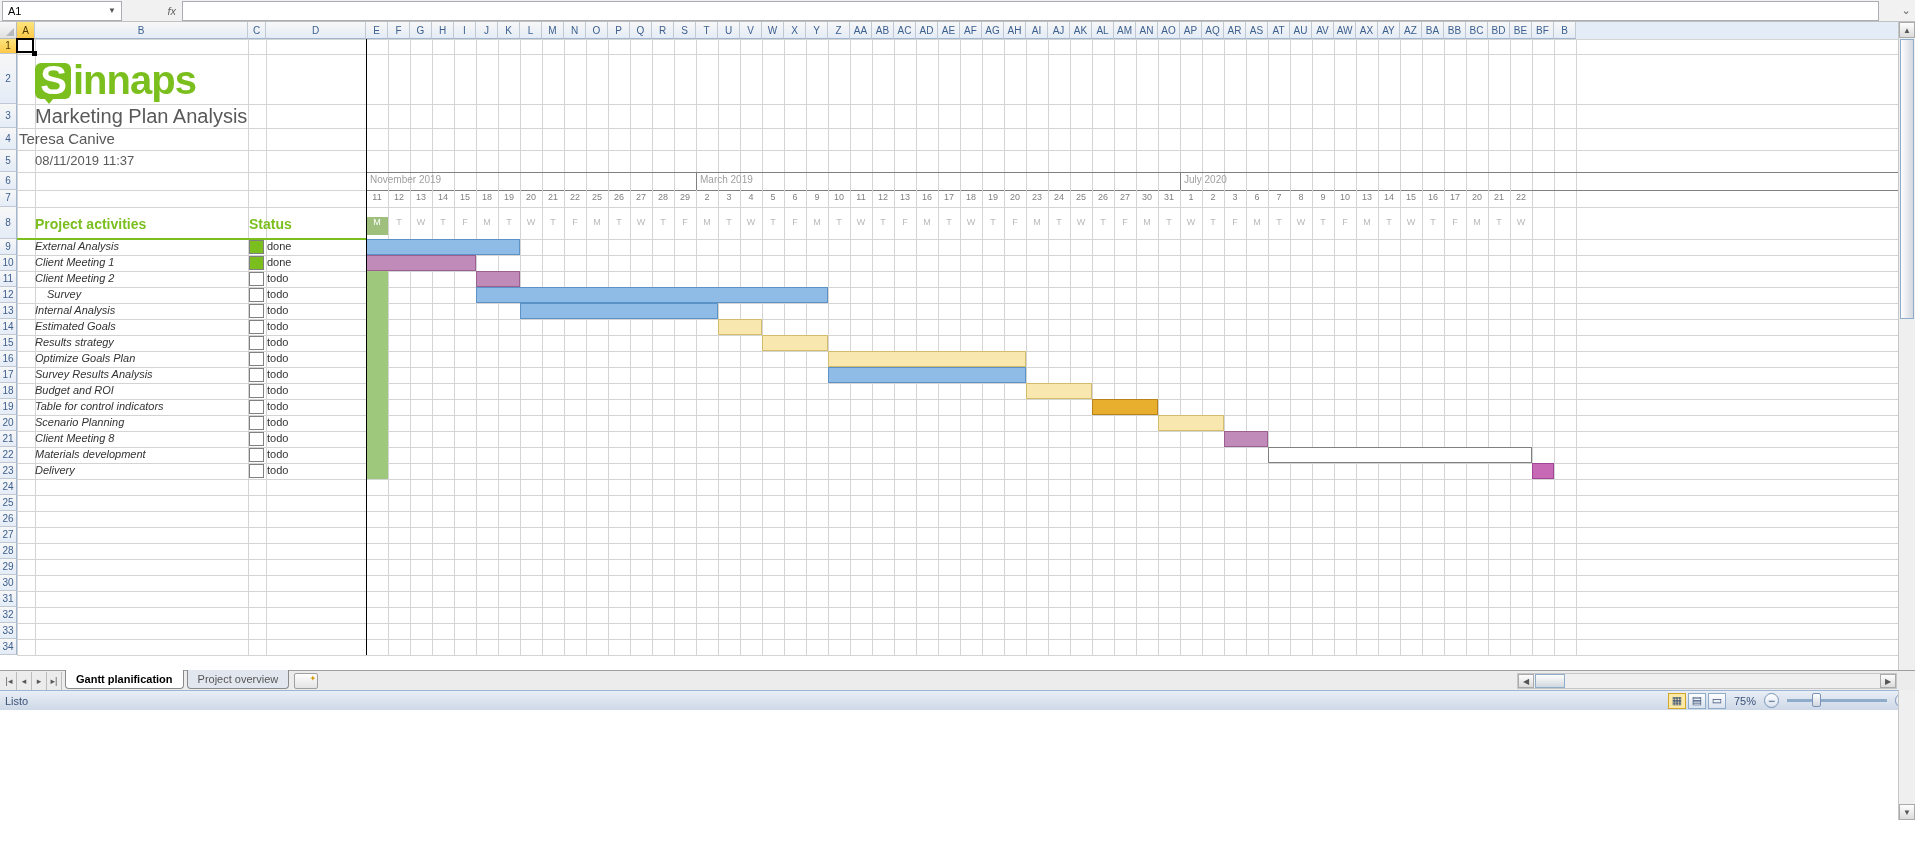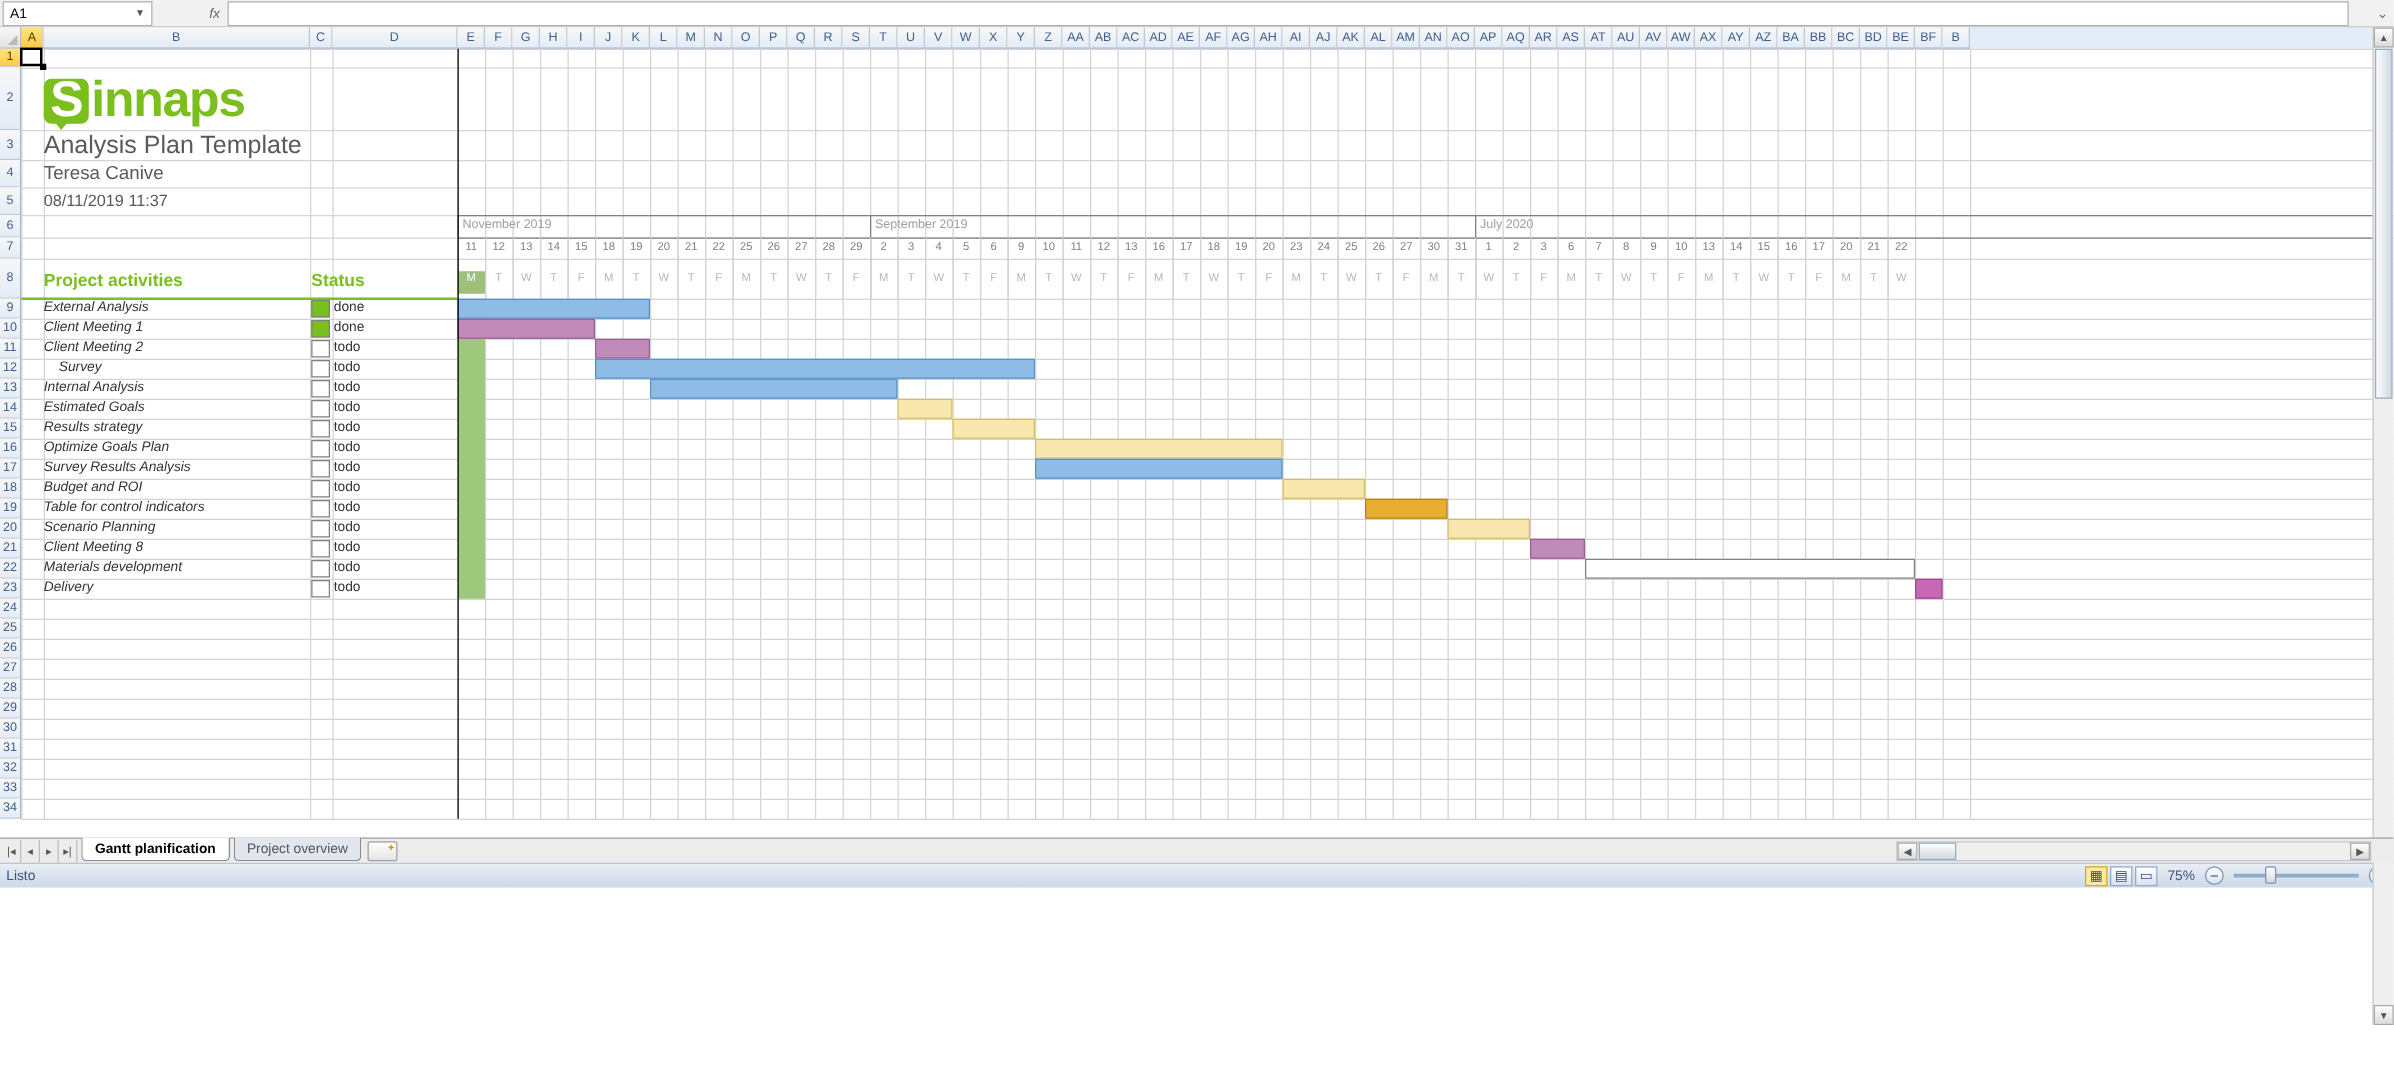--- a/index.html
+++ b/index.html
@@ -309,31 +309,31 @@
       <div class="gr-row-line" style="top: 536px;"></div>
       <div class="gr-row-line" style="top: 552px;"></div>
       <div class="gr-row-line" style="top: 568px;"></div>
       <div class="gr-row-line" style="top: 584px;"></div>
       <div class="gr-row-line" style="top: 600px;"></div>
       <div class="gr-row-line" style="top: 616px;"></div>
       <div class="split-v" style="left: 349px; height: 616px;"></div>
       <div class="sel-box" style="left: -1px; top: -1px; width: 18px; height: 15px;"></div>
       <div class="sel-handle" style="left: 15px; top: 12px;"></div>
       <div class="logo-txt" style="position: absolute; left: 18px; top: 19px;"><span class="logo-s">S</span>innaps</div>
-      <div class="title-lg" style="position: absolute; left: 18px; top: 66px;">Analysis Plan Template</div>
-      <div class="subtitle" style="position: absolute; left: 18px; top: 91px;">Teresa Canive</div>
+      <div class="title-lg" style="position: absolute; left: 18px; top: 66px;">Marketing Plan Analysis</div>
+      <div class="subtitle" style="position: absolute; left: 2px; top: 91px;">Teresa Canive</div>
       <div class="stamp" style="position: absolute; left: 18px; top: 114px;">08/11/2019 11:37</div>
       <div class="hdr-green" style="position: absolute; left: 18px; top: 177px;">Project activities</div>
       <div class="hdr-green" style="position: absolute; left: 232px; top: 177px;">Status</div>
       <div class="tbl-under" style="position: absolute; left: 0px; top: 199px; width: 349px; height: 2px;"></div>
       <div class="cal-top-border" style="position: absolute; left: 349px; top: 133px; right: 0px;"></div>
       <div class="cal-top-border" style="position: absolute; left: 349px; top: 151px; right: 0px;"></div>
       <div class="cal-month" style="position: absolute; left: 353px; top: 135px;">November 2019</div>
       <div class="cal-line" style="position: absolute; left: 349px; top: 133px; width: 1px; height: 67px;"></div>
-      <div class="cal-month" style="position: absolute; left: 683px; top: 135px;">September 2019</div>
+      <div class="cal-month" style="position: absolute; left: 683px; top: 135px;">March 2019</div>
       <div class="cal-line" style="position: absolute; left: 679px; top: 133px; width: 1px; height: 67px;"></div>
       <div class="cal-month" style="position: absolute; left: 1167px; top: 135px;">July 2020</div>
       <div class="cal-line" style="position: absolute; left: 1163px; top: 133px; width: 1px; height: 67px;"></div>
       <div class="cal-daynum" style="position: absolute; left: 349px; top: 153px; width: 22px;">11</div>
       <div class="cal-daynum-box" style="position: absolute; left: 349px; top: 151px; width: 22px; height: 49px;"></div>
       <div class="cal-daynum" style="position: absolute; left: 371px; top: 153px; width: 22px;">12</div>
       <div class="cal-daynum-box" style="position: absolute; left: 371px; top: 151px; width: 22px; height: 49px;"></div>
       <div class="cal-daynum" style="position: absolute; left: 393px; top: 153px; width: 22px;">13</div>
       <div class="cal-daynum-box" style="position: absolute; left: 393px; top: 151px; width: 22px; height: 49px;"></div>
       <div class="cal-daynum" style="position: absolute; left: 415px; top: 153px; width: 22px;">14</div>

